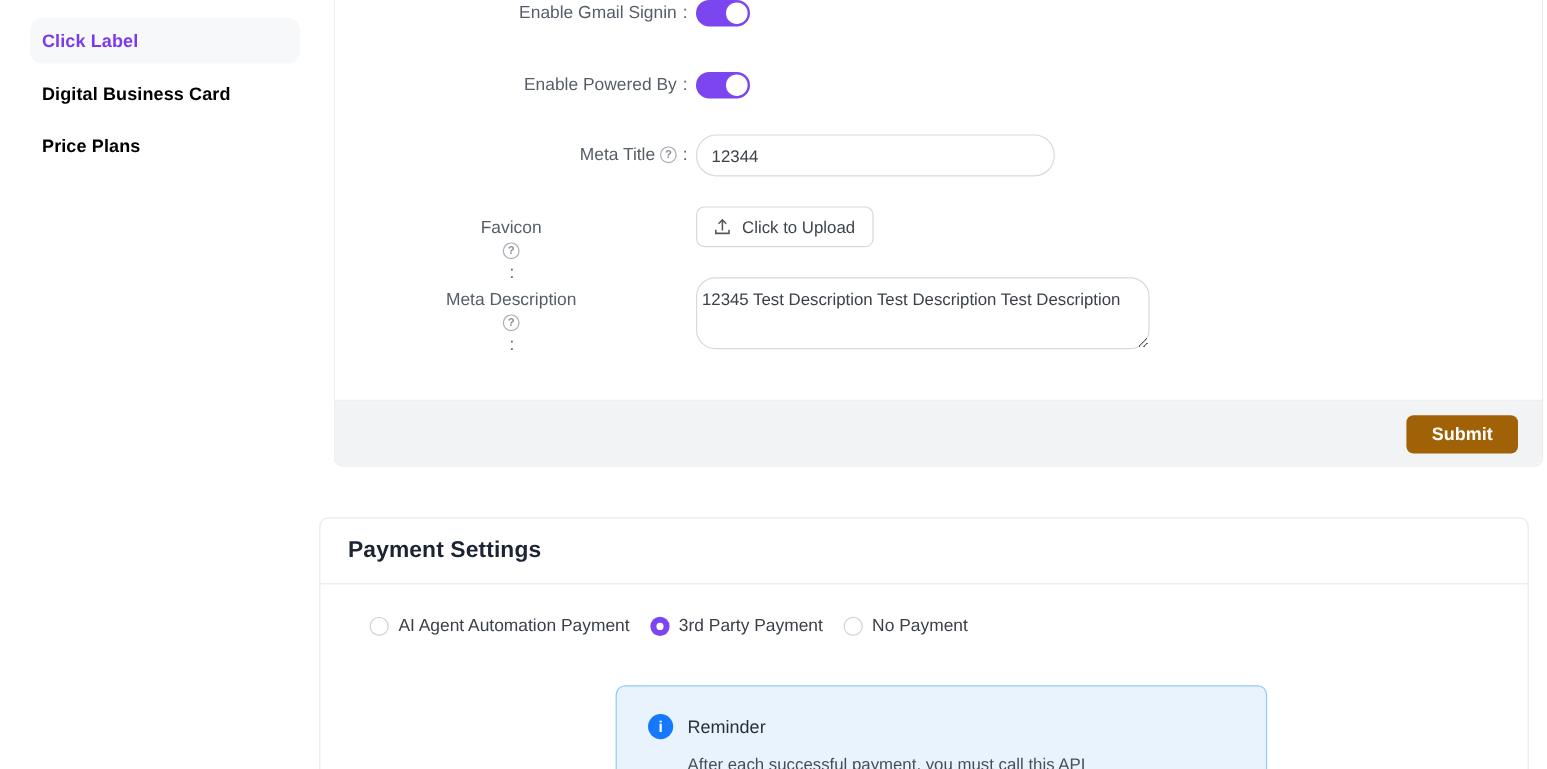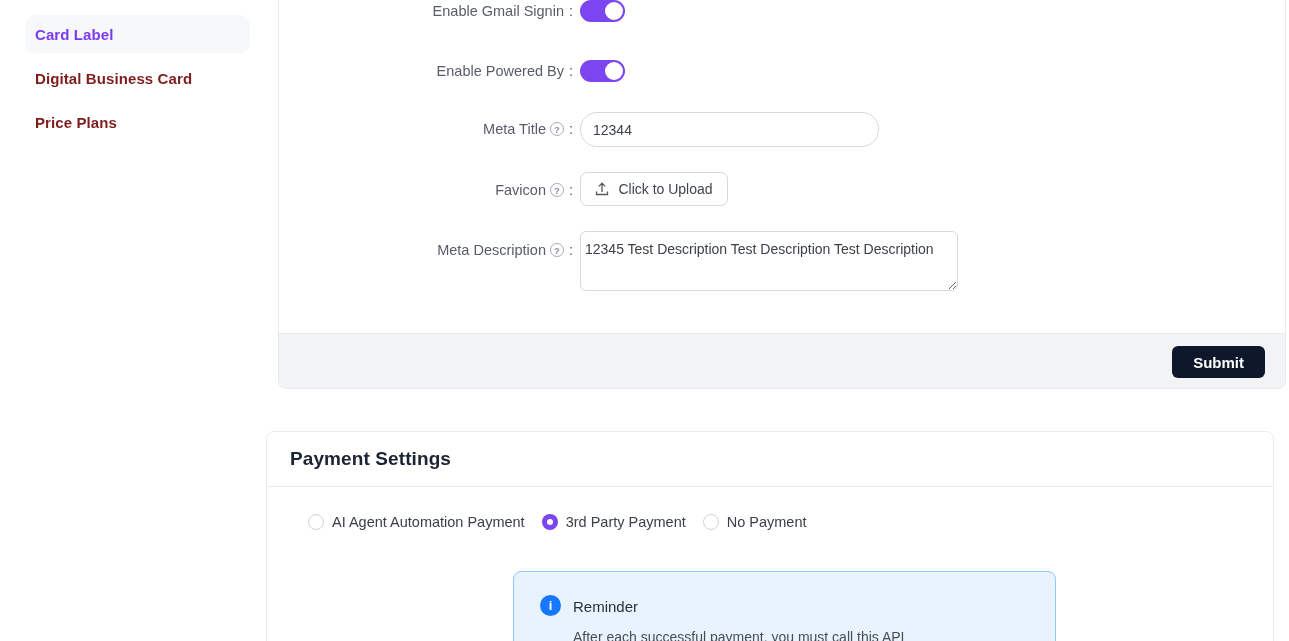--- a/index.html
+++ b/index.html
@@ -2,21 +2,21 @@
 <html><head>
 <meta charset="utf-8">
 <style>
   * { margin:0; padding:0; box-sizing:border-box; }
   html,body { width:1289px; height:641px; overflow:hidden; background:#ffffff;
               font-family:"Liberation Sans", sans-serif; }
 
   
   .sidebar { position:absolute; left:0; top:0; width:266px; height:641px; background:#fff; }
   .sb-item { position:absolute; left:25px; width:225px; height:38px; display:flex; align-items:center;
-             padding-left:10px; font-size:15px; font-weight:700; color:#7f1d1d; border-radius:10px;
+             padding-left:10px; font-size:15px; font-weight:700; color:#000000; border-radius:10px;
              cursor:pointer; letter-spacing:.1px; }
   .sb-item.active { background:#f7f8fa; color:#7c3aed; }
 
   
   .card { position:absolute; background:#fff; border:1px solid #e8eaed; }
 
   
   #card1 { left:278px; top:0; width:1008px; height:389px; border-top:none;
            border-radius:0 0 8px 8px; }
   .frow { position:absolute; left:0; width:100%; }
@@ -28,26 +28,26 @@
   .ctl { position:absolute; left:301px; }
 
   .toggle { width:45px; height:22px; border-radius:11px; background:#7b45ef; position:relative; cursor:pointer; }
   .toggle .knob { position:absolute; right:2px; top:2px; width:18px; height:18px; border-radius:50%; background:#fff; }
 
   .txt-input { width:299px; height:35px; border:1px solid #d9d9d9; border-radius:17px; padding:0 12px;
                font-size:14px; color:#3c4148; font-family:"Liberation Sans", sans-serif; outline:none; background:#fff; }
   .upload-btn { width:148px; height:34px; border:1px solid #d9d9d9; border-radius:7px; background:#fff;
                 display:flex; align-items:center; justify-content:center; gap:9px; font-size:14px;
                 color:#3f454d; cursor:pointer; font-family:"Liberation Sans", sans-serif; }
-  .ta { width:378px; height:60px; border:1px solid #d9d9d9; border-radius:6px; padding:8px 4px;
+  .ta { width:378px; height:60px; border:1px solid #d9d9d9; border-radius:16px; padding:8px 4px;
         font-size:14px; color:#3c4148; font-family:"Liberation Sans", sans-serif; resize:both; outline:none; line-height:19px; }
 
   .card-footer { position:absolute; left:0; bottom:0; width:100%; height:55px; background:#f2f3f5;
                  border-top:1px solid #e9eaec; border-radius:0 0 8px 8px; }
-  .submit-btn { position:absolute; right:20px; top:12px; height:32px; padding:0 21px; background:#0f172a;
+  .submit-btn { position:absolute; right:20px; top:12px; height:32px; padding:0 21px; background:#a16207;
                 color:#fff; font-size:15px; font-weight:700; border:none; border-radius:6px; cursor:pointer;
                 font-family:"Liberation Sans", sans-serif; }
 
   
   #card2 { left:266px; top:431px; width:1008px; height:235px; border-radius:8px; }
   .card-header { height:55px; border-bottom:1px solid #e8eaed; display:flex; align-items:center; padding-left:23px; }
   .card-title { font-size:19px; font-weight:700; color:#1c2333; letter-spacing:.1px; }
 
   .radio-row { position:absolute; left:24px; top:82px; display:flex; align-items:center; font-size:14.5px; }
   .radio-row .plabel { color:#575d68; }
@@ -64,21 +64,21 @@
                  background:#1677ff; color:#fff; font-size:13px; font-weight:700; display:flex;
                  align-items:center; justify-content:center; font-style:normal; }
   .alert-title { position:absolute; left:59px; top:26px; font-size:15px; color:#2b3038; }
   .alert-desc  { position:absolute; left:59px; top:57px; font-size:14px; color:#494e56; }
 </style>
 </head>
 <body>
 
 <div class="sidebar">
   <div class="sb-item active" style="top:15px;">
-    <span>Card Label</span>
+    <span>Click Label</span>
   </div>
   <div class="sb-item" style="top:59px;">
     <span>Digital Business Card</span>
   </div>
   <div class="sb-item" style="top:103px;">
     <span>Price Plans</span>
   </div>
 </div>
 
 <div class="card" id="card1">
@@ -109,39 +109,39 @@
     <div class="lbl" style="top:121px;">
       <span>Meta Title</span>
       <span class="help">?</span>
     </div>
     <div class="ctl" style="top:112px;">
       <input class="txt-input" type="text" value="12344" style="">
     </div>
   </div>
 
   <div class="frow" style="top:0;">
-    <div class="lbl" style="top:182px;">
+    <div class="lbl" style="top:182px;flex-direction:column;">
       <span>Favicon</span>
       <span class="help">?</span>
     </div>
     <div class="ctl" style="top:172px;">
       <button class="upload-btn">
         <span style="display:inline-flex;">
           <svg width="14" height="14" viewBox="0 0 14 14" fill="none">
             <path d="M7 10 V1.5 M3.8 4.4 L7 1.2 L10.2 4.4" stroke="#595959" stroke-width="1.3" fill="none"></path>
             <path d="M1.5 9.5 V12.5 H12.5 V9.5" stroke="#595959" stroke-width="1.3" fill="none"></path>
           </svg>
         </span>
         <span>Click to Upload</span>
       </button>
     </div>
   </div>
 
   <div class="frow" style="top:0;">
-    <div class="lbl" style="top:242px;">
+    <div class="lbl" style="top:242px;flex-direction:column;">
       <span>Meta Description</span>
       <span class="help">?</span>
     </div>
     <div class="ctl" style="top:231px;">
       <textarea class="ta" style="">12345 Test Description Test Description Test Description</textarea>
     </div>
   </div>
 
   <div class="card-footer">
     <button class="submit-btn">Submit</button>

